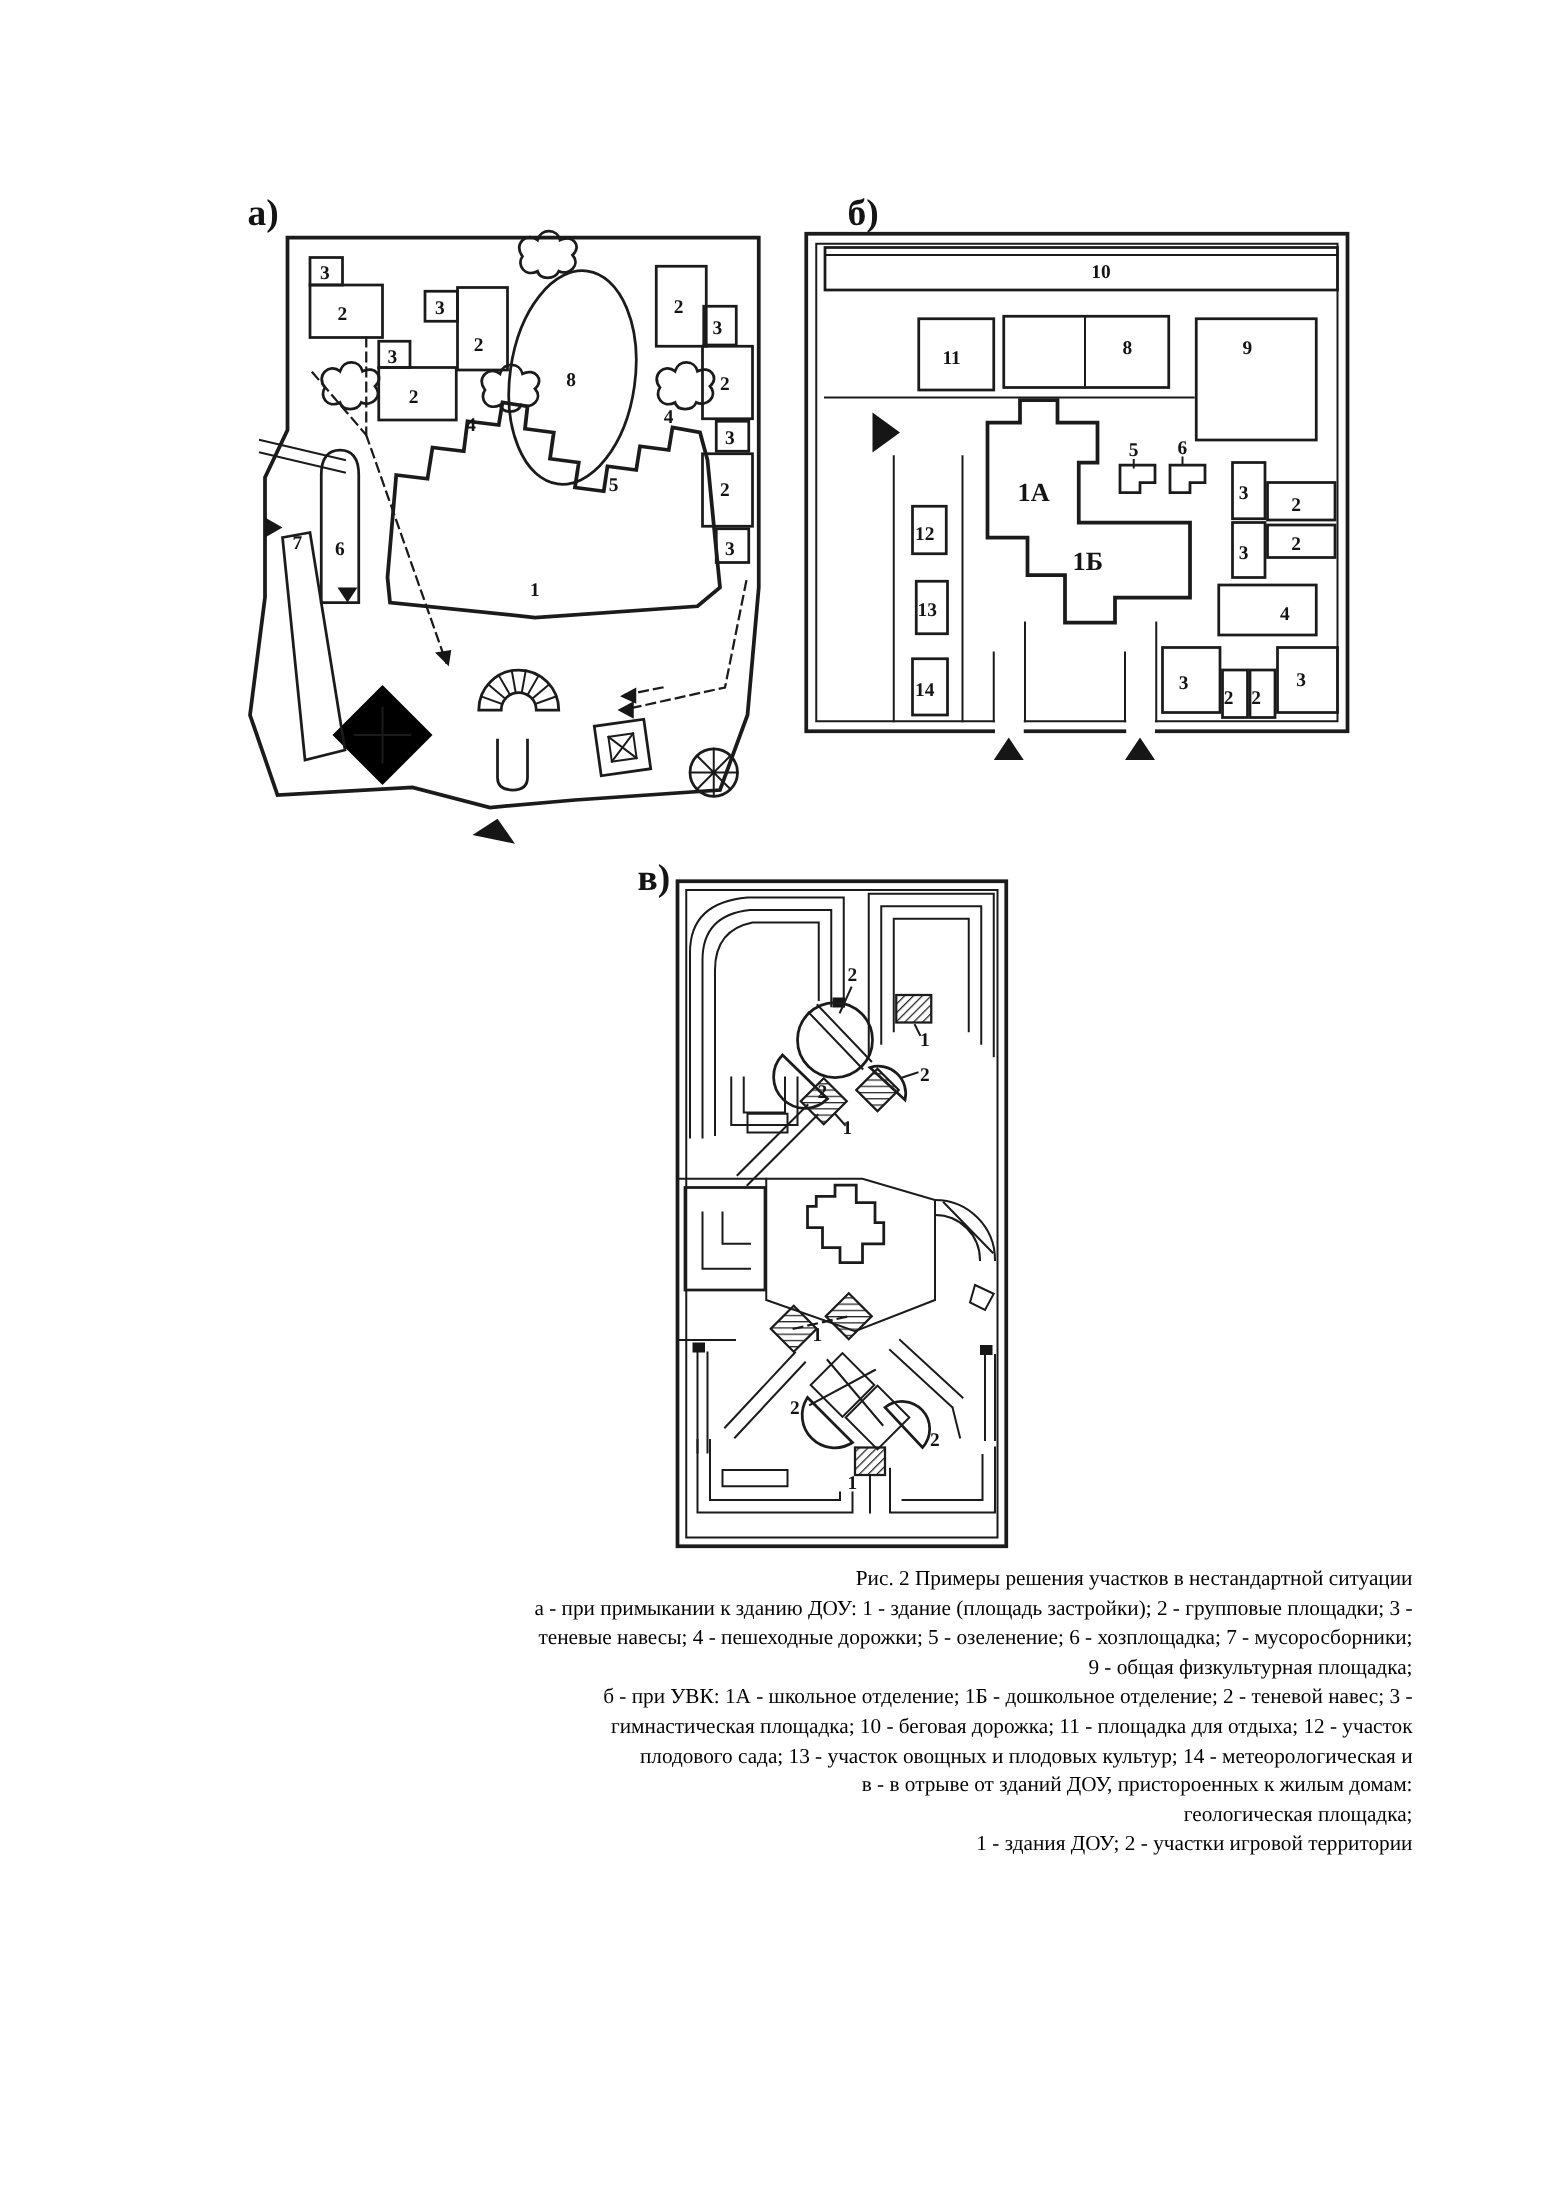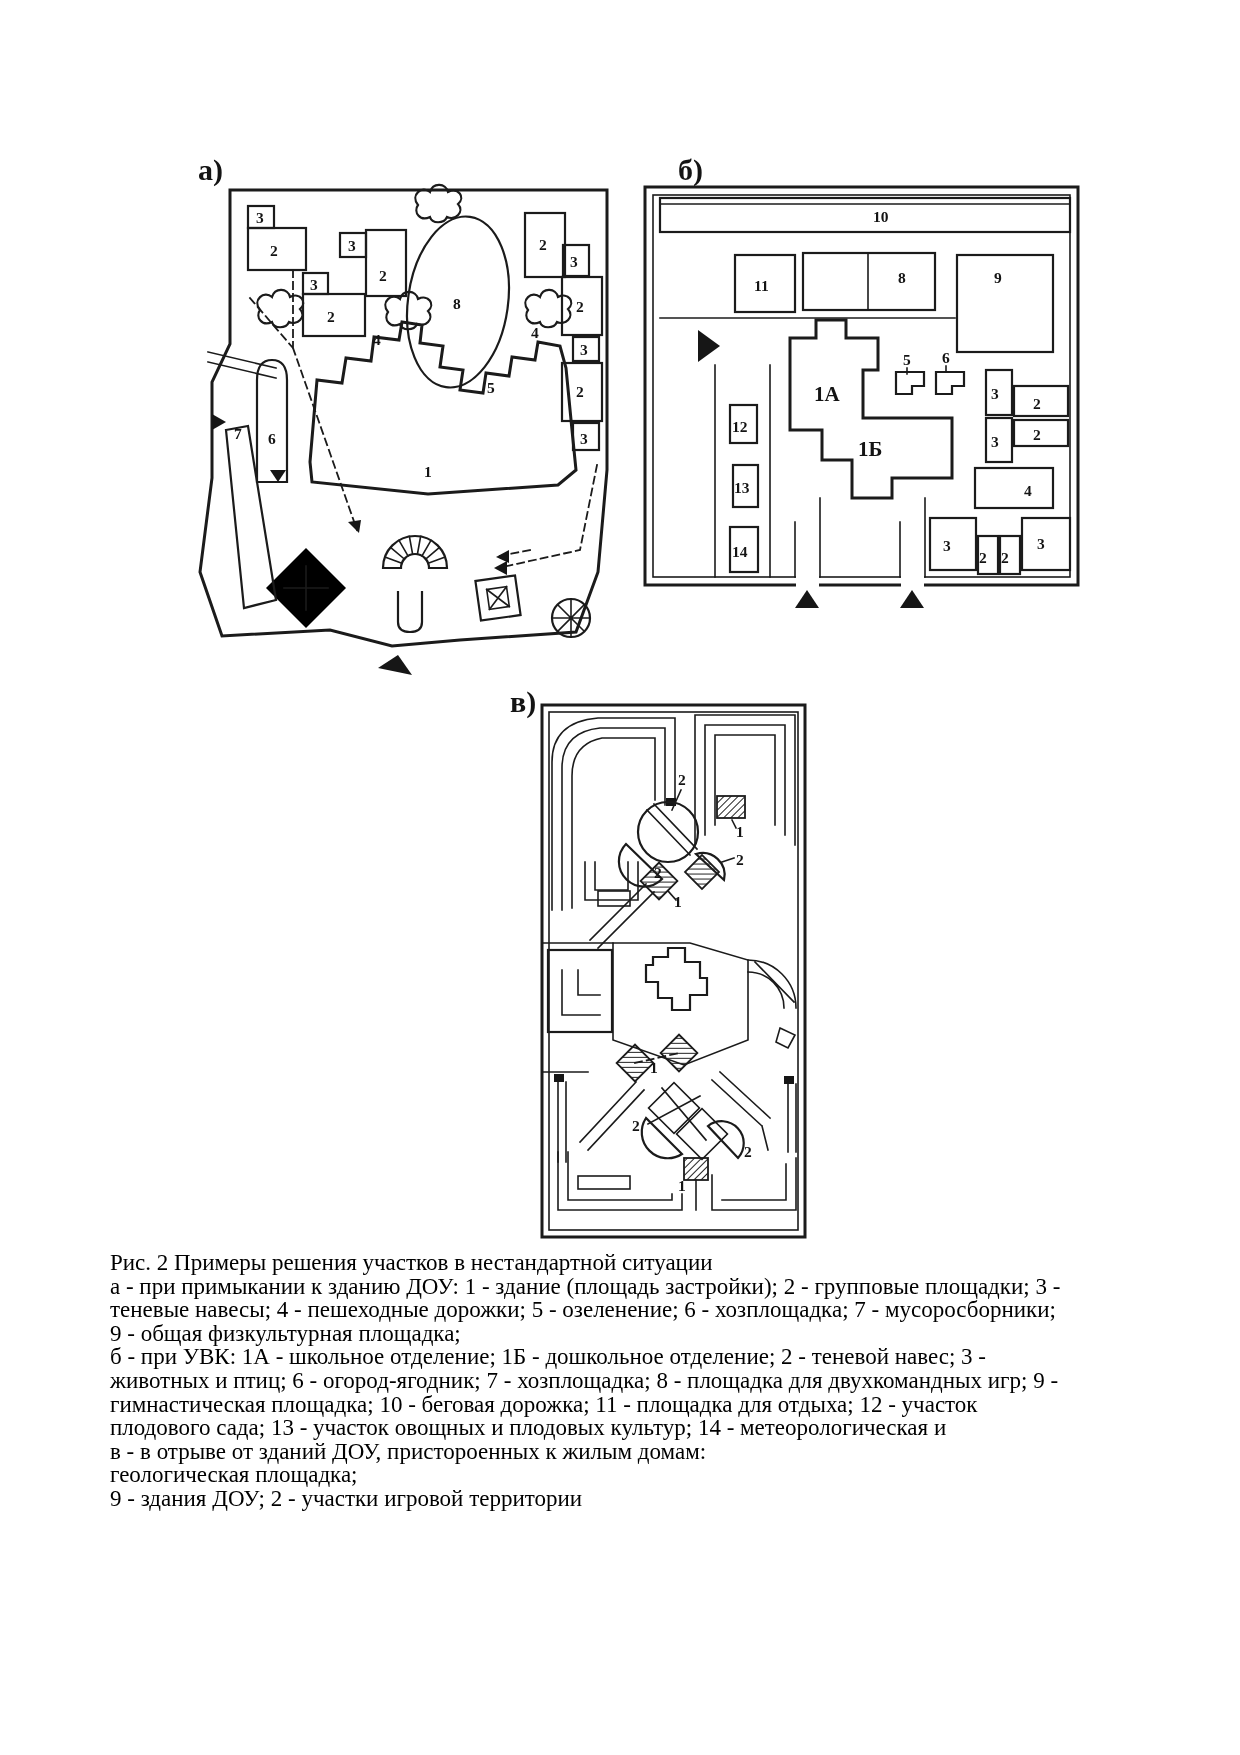--- a/index.html
+++ b/index.html
@@ -14,21 +14,21 @@
   }
   svg .thick{stroke-width:3;}
   svg .thin{stroke-width:1.6;}
   svg .dash{stroke-dasharray:7 5;stroke-width:1.8;}
   svg .fillblk{fill:#161616;stroke:none;}
   svg .hatch{fill:url(#hx);stroke:#1b1b1b;stroke-width:1.8;}
   svg text{font-family:"Liberation Serif", serif;fill:#141414;}
   .panel-letter{font-size:30px;font-weight:bold;}
   .caption{
     position:absolute;left:110px;top:1251px;width:1020px;
-    text-align:left;font-size:23px;line-height:23.6px;
+    text-align:right;font-size:17px;line-height:23.6px;
   }
 </style>
 </head>
 <body>
 
 <div class="panel" style="left:160px;top:130px;">
 <svg width="450" height="560" viewBox="0 0 450 560">
   <text class="panel-letter" x="38" y="50">а)</text>
 
   <g>
@@ -303,19 +303,18 @@
       </g>
 </svg>
 </div>
 
 <div class="caption">
   <div>Рис. 2 Примеры решения участков в нестандартной ситуации</div>
   <div>а - при примыкании к зданию ДОУ: 1 - здание (площадь застройки); 2 - групповые площадки; 3 -</div>
   <div>теневые навесы; 4 -  пешеходные дорожки; 5 - озеленение; 6 - хозплощадка; 7 -  мусоросборники;</div>
   <div>9 - общая физкультурная площадка;</div>
   <div>б - при УВК: 1А - школьное отделение; 1Б - дошкольное отделение; 2 - теневой навес; 3 -</div>
-  <div>животных и птиц; 6 - огород-ягодник; 7 - хозплощадка; 8 - площадка для двухкомандных игр; 9 -</div>
   <div>гимнастическая площадка; 10 - беговая дорожка; 11 - площадка для отдыха; 12 - участок</div>
   <div>плодового сада; 13 - участок овощных и плодовых культур; 14 - метеорологическая и</div>
   <div>в - в отрыве от зданий ДОУ, пристороенных к жилым домам:</div>
   <div>геологическая площадка;</div>
-  <div>9 - здания ДОУ; 2 - участки игровой территории</div>
+  <div>1 - здания ДОУ; 2 - участки игровой территории</div>
 </div>
 
 </body></html>

